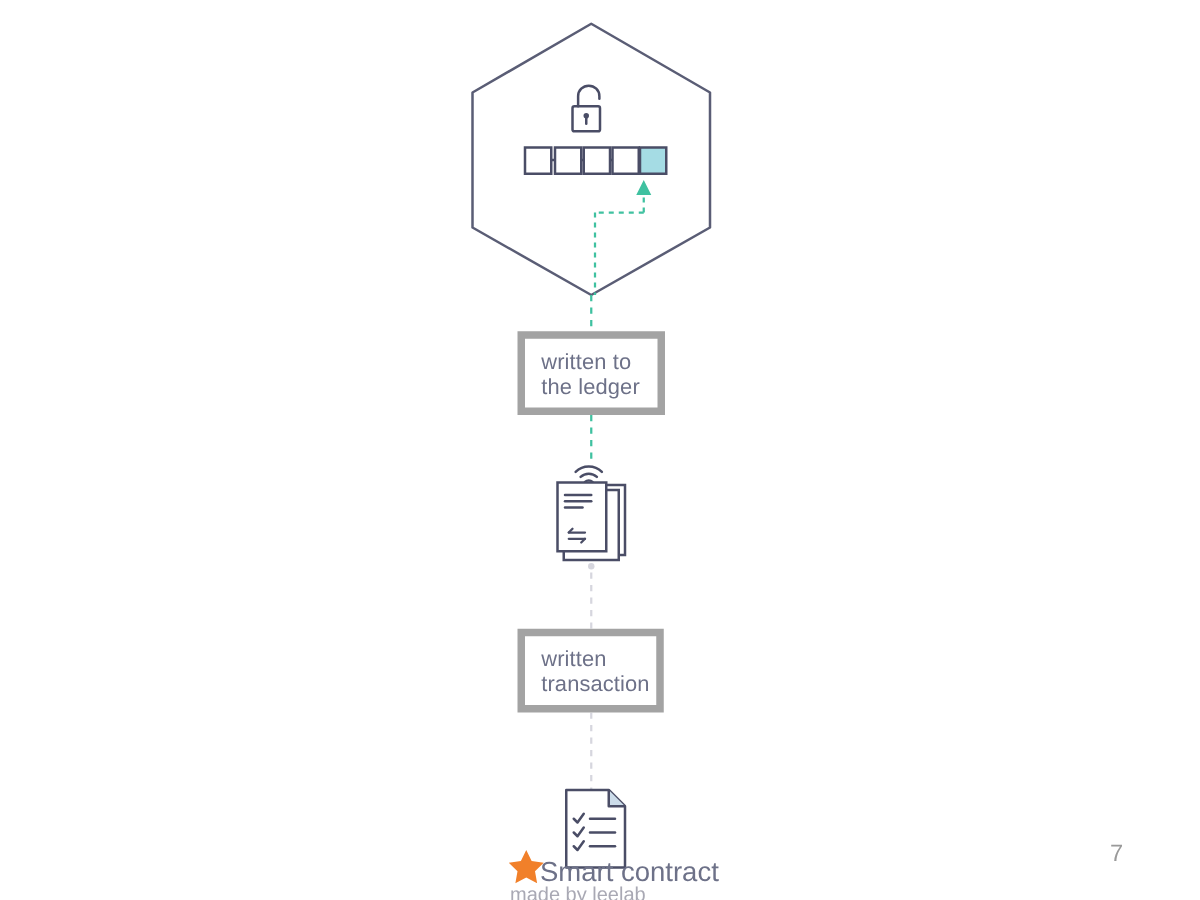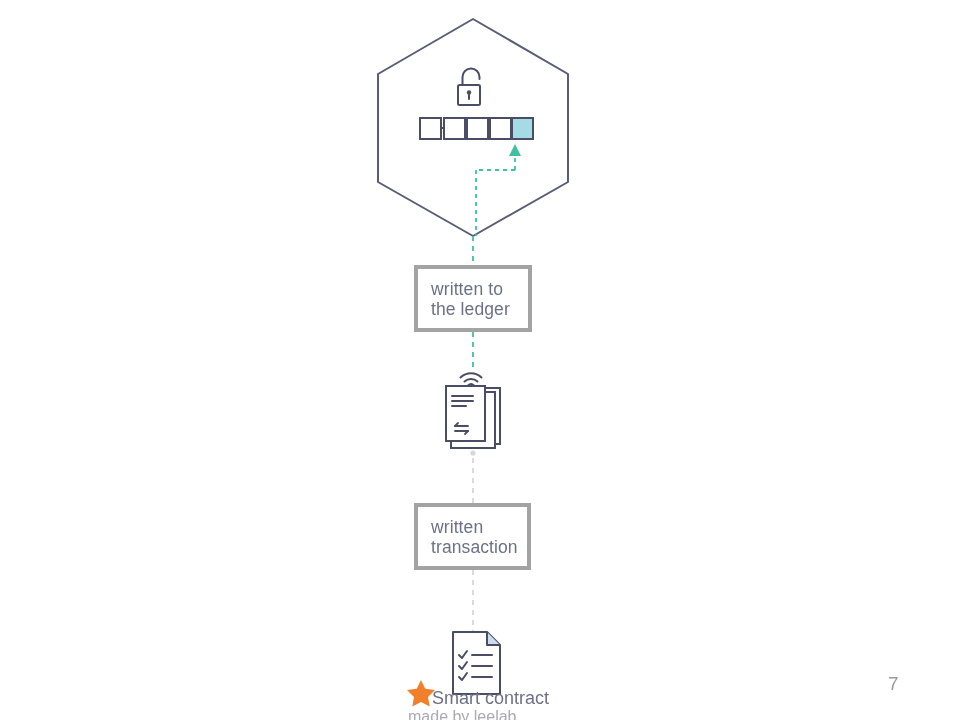--- a/index.html
+++ b/index.html
@@ -28,21 +28,21 @@
     position: absolute;
     left: 0; top: 0;
     width: 960px;
     height: 720px;
   }
 
   
   .stage-box {
     position: absolute;
     box-sizing: border-box;
-    border: 4px solid #a3a3a3;
+    border: 6px solid #a3a3a3;
     background: #ffffff;
     display: flex;
     align-items: center;
     padding-left: 13px;
   }
   .stage-box .stage-label {
     color: #6d7188;
     font-size: 17.5px;
     line-height: 20px;
     font-family: "Liberation Sans", sans-serif;
@@ -62,21 +62,21 @@
     width: 117px;
     height: 67px;
   }
 
   
   #smart-contract-caption {
     position: absolute;
     left: 432px;
     top: 688px;
     color: #6d7188;
-    font-size: 18px;
+    font-size: 22px;
     line-height: 20px;
     white-space: nowrap;
   }
 
   
   #watermark {
     position: absolute;
     left: 408px;
     top: 708px;
     display: flex;

